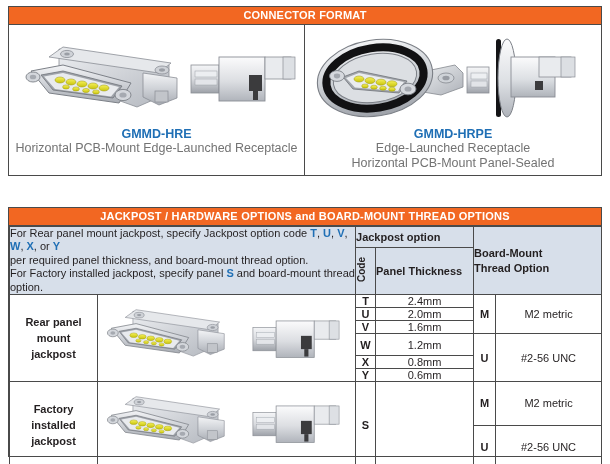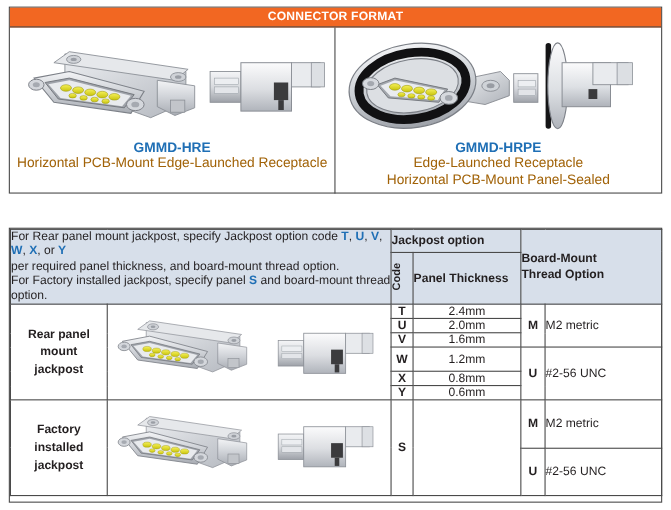--- a/index.html
+++ b/index.html
@@ -46,21 +46,21 @@
   .fmt-cell.left { border-right: 1px solid #4a4a4a; }
   .fmt-art { height: 96px; width: 100%; position: relative; }
   .fmt-pn {
     color: #1F6FB5;
     font-weight: bold;
     font-size: 12.5px;
     text-align: center;
     margin-top: 2px;
   }
   .fmt-desc {
-    color: #a16207;
+    color: #737373;
     font-size: 12.5px;
     text-align: left;
     line-height: 15px;
     padding: 0 6px;
   }
 
   
   #panel-jack { left: 8px; top: 207px; width: 594px; height: 250px; }
   table.jack {
     border-collapse: collapse;
@@ -98,21 +98,21 @@
   }
   .rot {
     writing-mode: vertical-rl;
     transform: rotate(180deg);
     font-size: 10px;
     font-weight: bold;
     display: inline-block;
     white-space: nowrap;
   }
   .thick { text-align: center; font-size: 11.5px; }
-  .thr { font-size: 11.5px; margin-top: 28px; }
+  .thr { text-align: center; font-size: 11.5px; margin-top: 28px; }
   .rowlabel {
     width: 88px;
     text-align: center;
     font-weight: bold;
     font-size: 12px;
     line-height: 16px;
     color: #231f20;
   }
   .artcell { position: relative; padding: 0; }
   .art-wrap { position: relative; width: 100%; height: 100%; min-height: 86px; }
@@ -301,20 +301,21 @@
           </svg>
         </div>
         <div class="fmt-pn">GMMD-HRPE</div>
         <div class="fmt-desc">Edge-Launched Receptacle</div>
         <div class="fmt-desc">Horizontal PCB-Mount Panel-Sealed</div>
       </div>
     </div>
   </div>
 
   <div class="panel" id="panel-jack">
+    <div class="bar">JACKPOST / HARDWARE OPTIONS and BOARD-MOUNT THREAD OPTIONS</div>
 
     <table class="jack">
       <colgroup>
         <col style="width:88px">
           <col style="width:258px">
         <col style="width:20px">
           <col style="width:98px">
         <col style="width:22px">
           <col style="width:106px">
       </colgroup>

